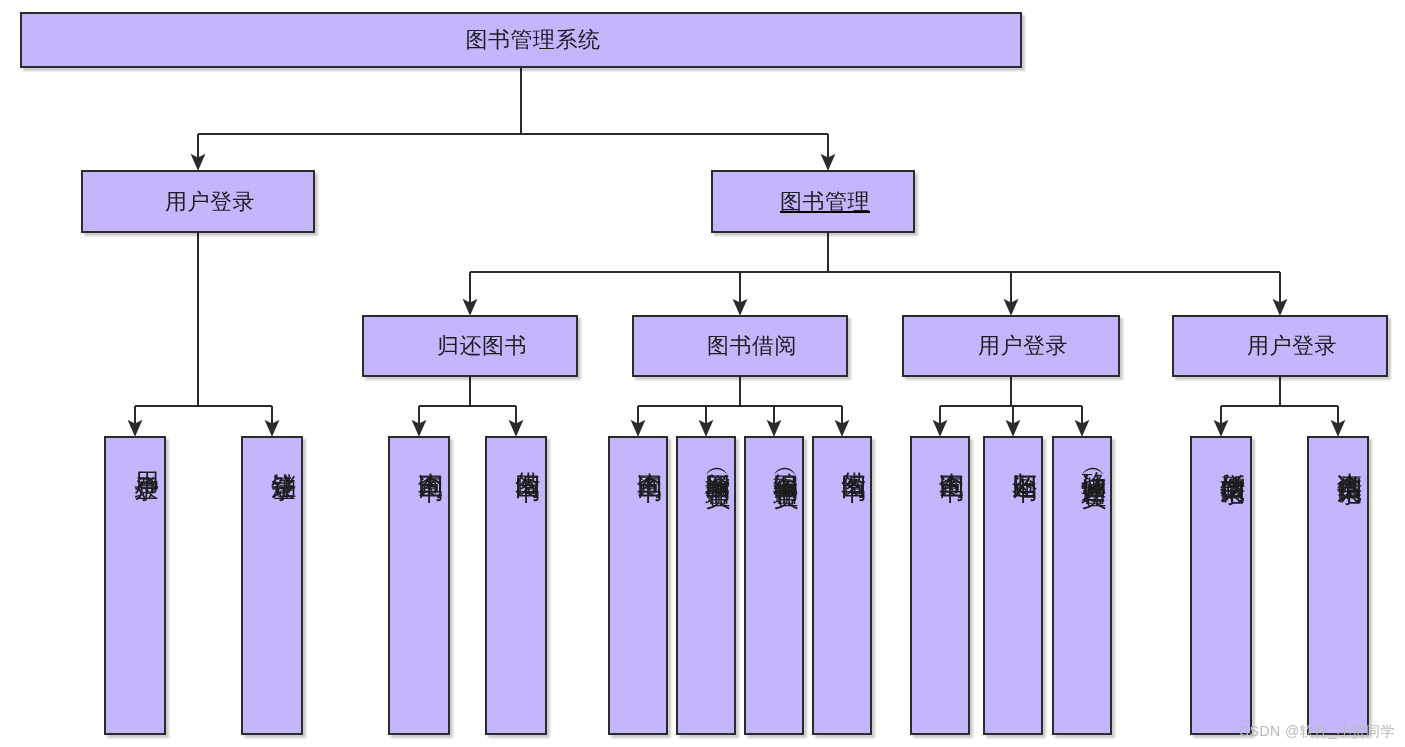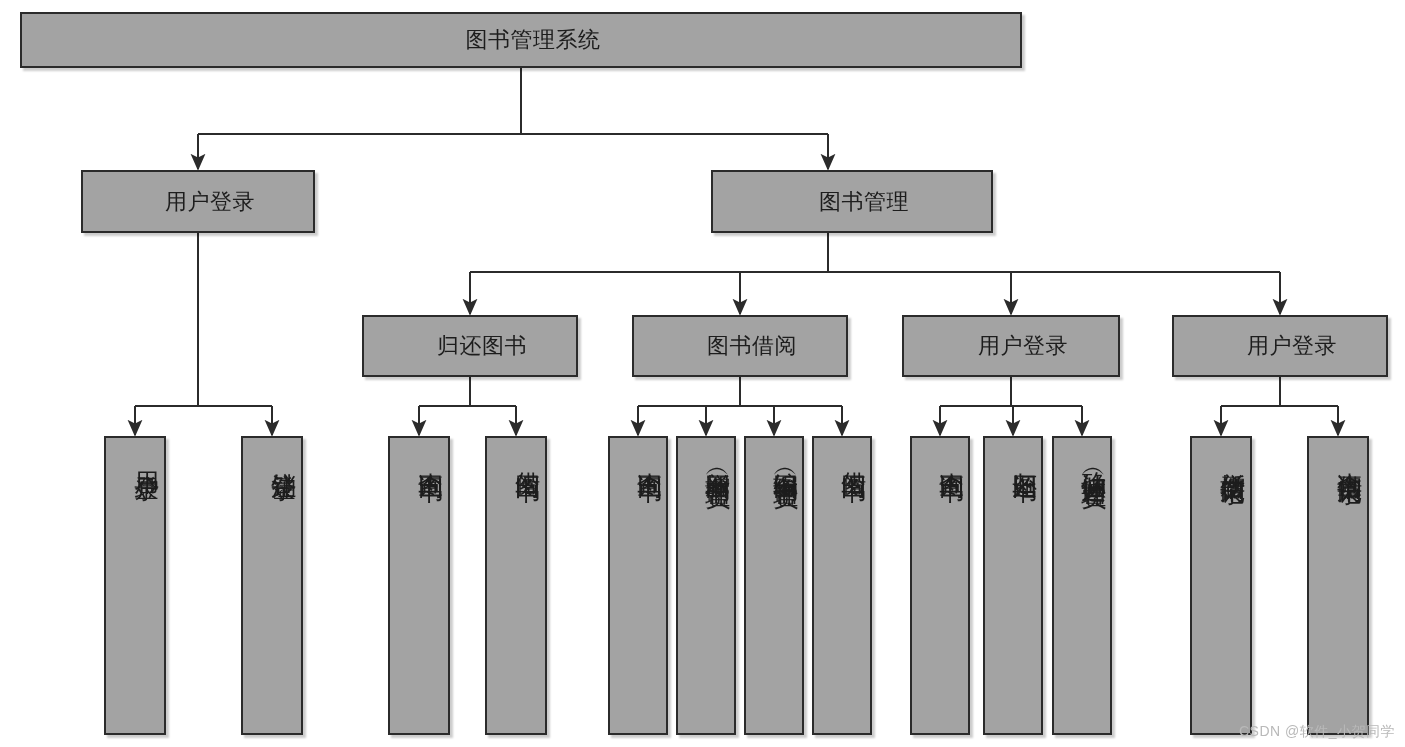--- a/index.html
+++ b/index.html
@@ -1,19 +1,19 @@
 <!DOCTYPE html>
 <html><head>
 <meta charset="utf-8">
 <style>
   html,body{margin:0;padding:0;background:#ffffff;}
   body{font-family:"Liberation Sans","DejaVu Sans",sans-serif;}
   #canvas{position:relative;width:1405px;height:747px;background:#ffffff;overflow:hidden;}
   #edges{position:absolute;left:0;top:0;width:1405px;height:747px;}
-  .node{position:absolute;box-sizing:border-box;background:#a3a3a3;
+  .node{position:absolute;box-sizing:border-box;background:#c4b5fd;
         border:2.5px solid #2b2b2b;
         box-shadow:3px 3px 2px rgba(0,0,0,0.20);
         display:flex;align-items:center;justify-content:center;padding-left:24px;}
   .node .lbl{color:#1d1d1d;letter-spacing:0.5px;white-space:nowrap;}
   .node.horizontal .lbl{font-size:22px;line-height:1;}
   .node.vertical{align-items:flex-start;padding-top:14px;}
   .node.vertical .lbl{
      writing-mode:vertical-rl;text-orientation:upright;
      font-size:25px;line-height:1.06;letter-spacing:2px;}
   #watermark{position:absolute;right:10px;bottom:6px;color:#b9b9b9;
@@ -63,21 +63,21 @@
       <line x1="1221" y1="406" x2="1221" y2="435" stroke="#2b2b2b" stroke-width="2.6" shape-rendering="crispEdges" marker-end="url(#arrow)"></line>
       <line x1="1338" y1="406" x2="1338" y2="435" stroke="#2b2b2b" stroke-width="2.6" shape-rendering="crispEdges" marker-end="url(#arrow)"></line>
     </svg>
   <div id="nodes">
       <div class="node horizontal" style="left: 20px; top: 12px; width: 1002px; height: 56px;">
         <span class="lbl">图书管理系统</span>
       </div>
       <div class="node horizontal" style="left: 81px; top: 170px; width: 234px; height: 63px;">
         <span class="lbl">用户登录</span>
       </div>
-      <div class="node horizontal" style="left: 711px; top: 170px; width: 282px; height: 63px;">
+      <div class="node horizontal" style="left: 711px; top: 170px; width: 204px; height: 63px; text-decoration: underline;">
         <span class="lbl">图书管理</span>
       </div>
       <div class="node horizontal" style="left: 362px; top: 315px; width: 216px; height: 62px;">
         <span class="lbl">归还图书</span>
       </div>
       <div class="node horizontal" style="left: 632px; top: 315px; width: 216px; height: 62px;">
         <span class="lbl">图书借阅</span>
       </div>
       <div class="node horizontal" style="left: 902px; top: 315px; width: 218px; height: 62px;">
         <span class="lbl">用户登录</span>

